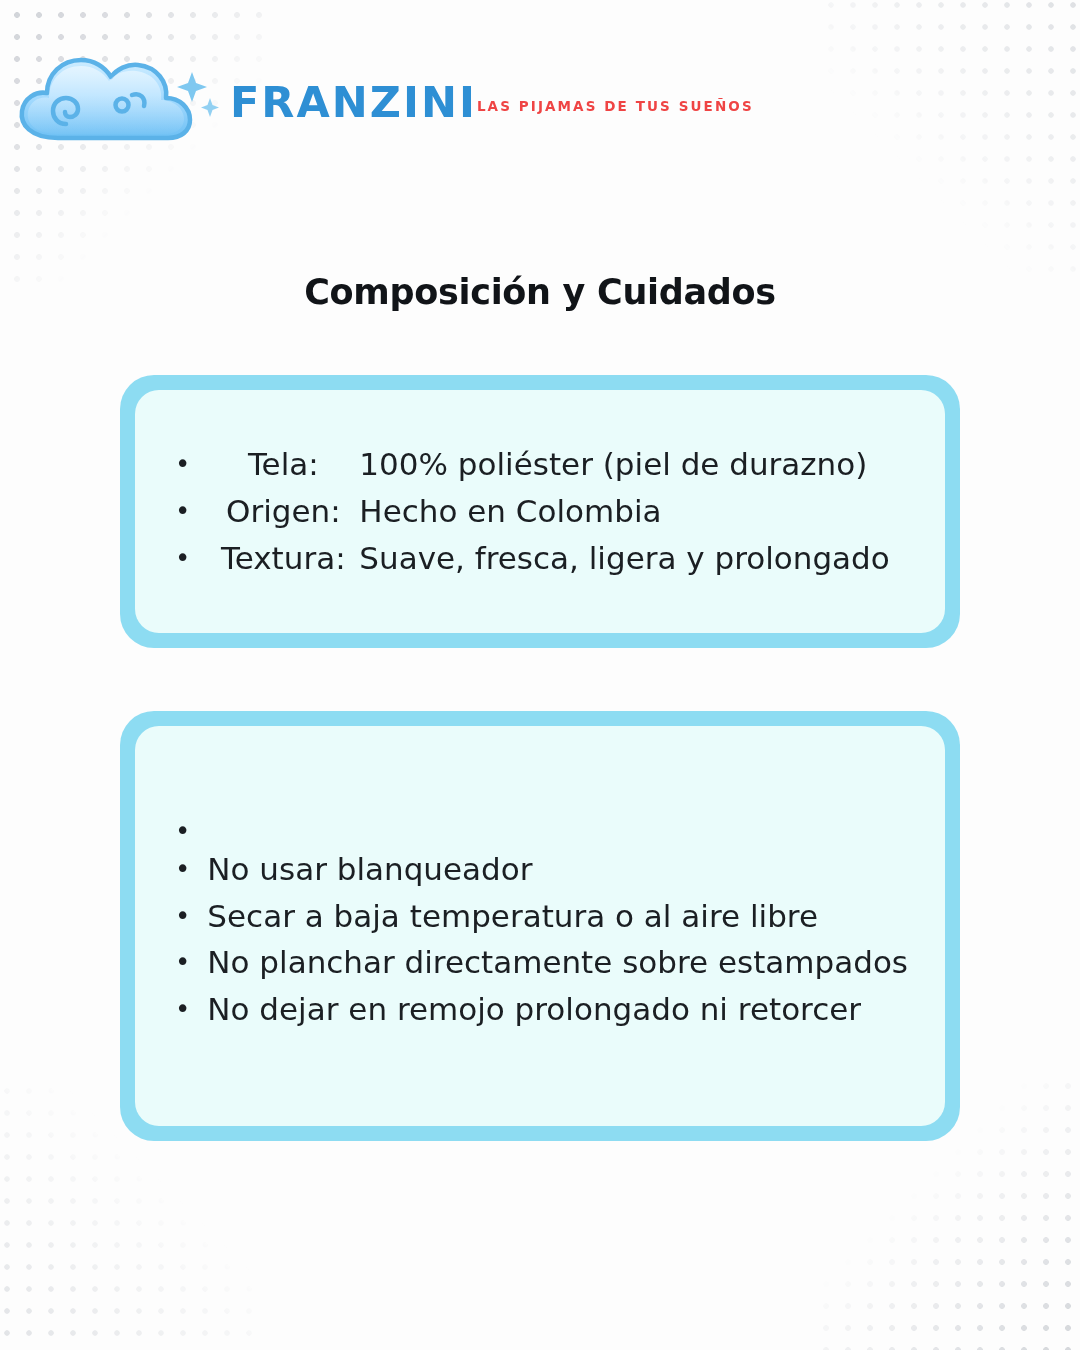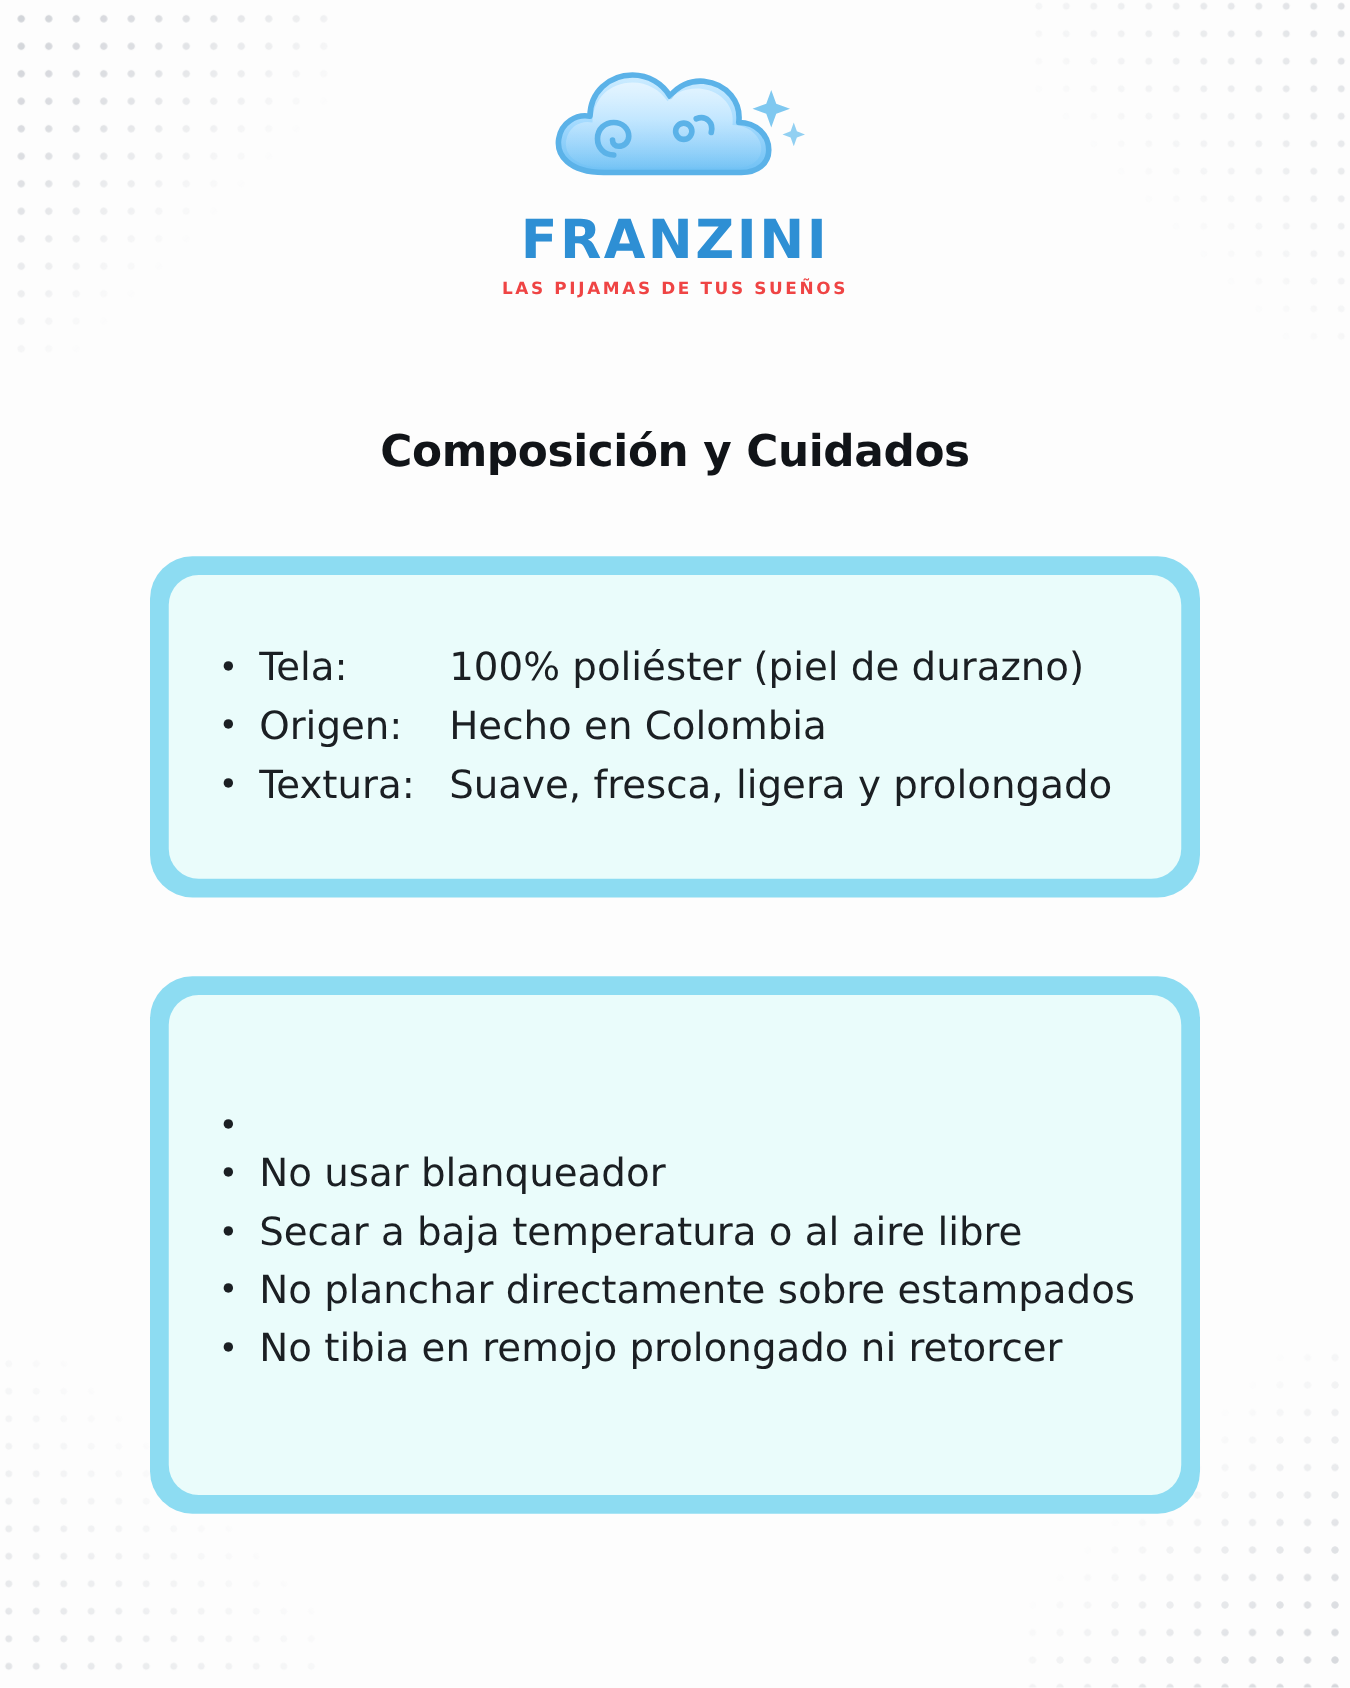--- a/index.html
+++ b/index.html
@@ -68,21 +68,21 @@
     position: relative;
     z-index: 2;
     width: 1080px;
     height: 1350px;
   }
 
   
   .brand {
     padding-top: 34px;
     display: flex;
-    flex-direction: column;
+    flex-direction: row;
     align-items: center;
   }
   .cloud-wrap {
     width: 230px;
     height: 135px;
     position: relative;
   }
   .brand-name {
     font-family: "DejaVu Sans", sans-serif;
     font-weight: bold;
@@ -159,20 +159,21 @@
     font-size: 26px;
     line-height: 1;
     margin-right: 17px;
     position: relative;
     top: -2px;
   }
   .lbl {
     display: inline-block;
     width: 152px;
     flex: none;
+    text-align: center;
   }
   .val {
     white-space: pre;
     text-align: center;
   }
   #care-list {
     padding-left: 40px;
   }
   #care-list li {
     line-height: 1.5;
@@ -263,19 +264,19 @@
         <li>
           <span class="dot">•</span>
           <span class="val">Secar a baja temperatura o al aire libre</span>
         </li>
         <li>
           <span class="dot">•</span>
           <span class="val">No planchar directamente sobre estampados</span>
         </li>
         <li>
           <span class="dot">•</span>
-          <span class="val">No tibia en remojo prolongado ni retorcer</span>
+          <span class="val">No dejar en remojo prolongado ni retorcer</span>
         </li>
       </ul>
     </div>
   </div>
 
 </div>
 
 </body></html>

